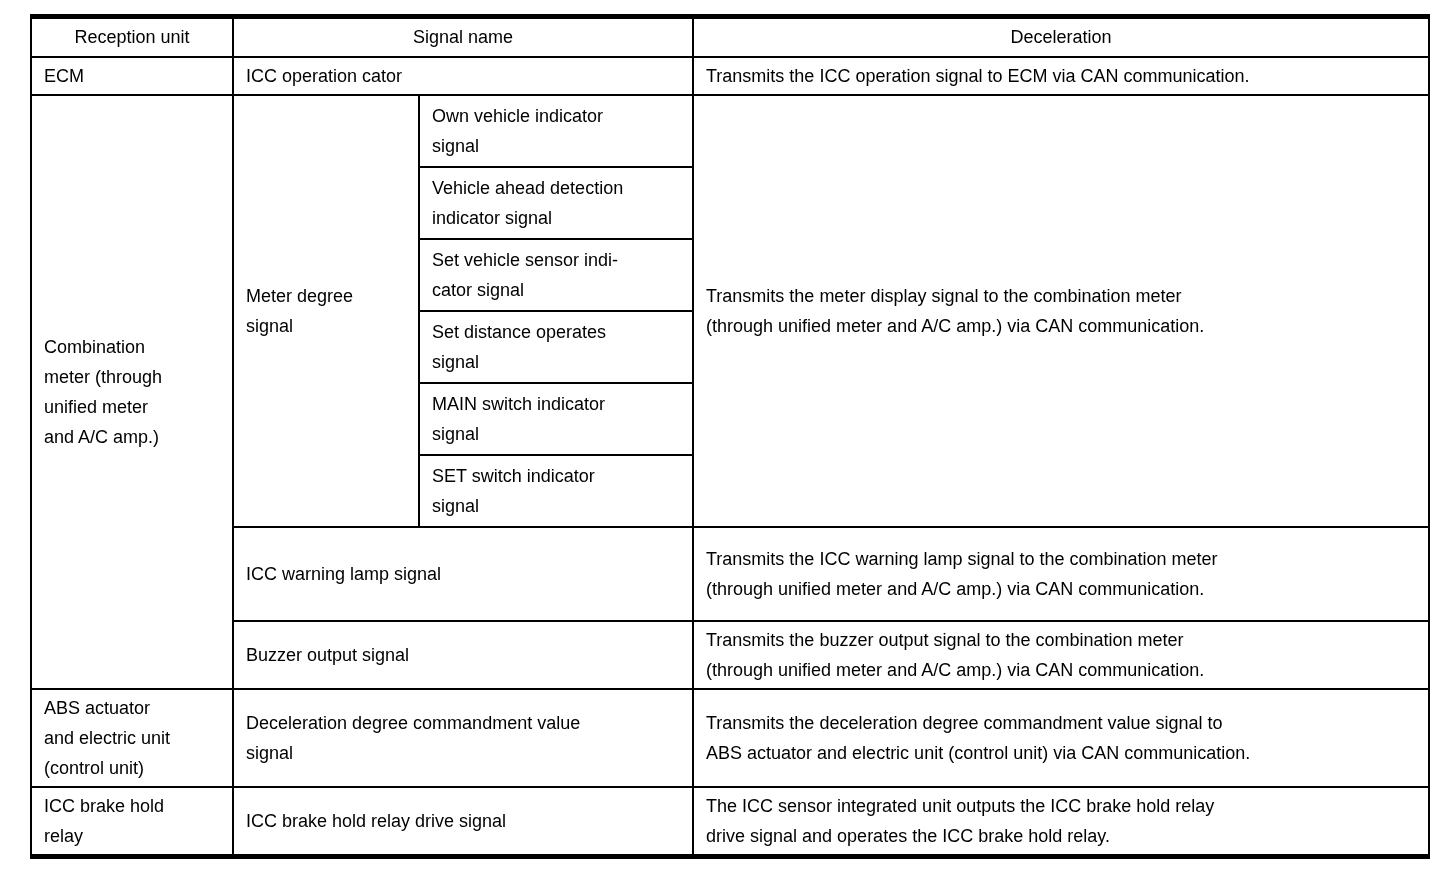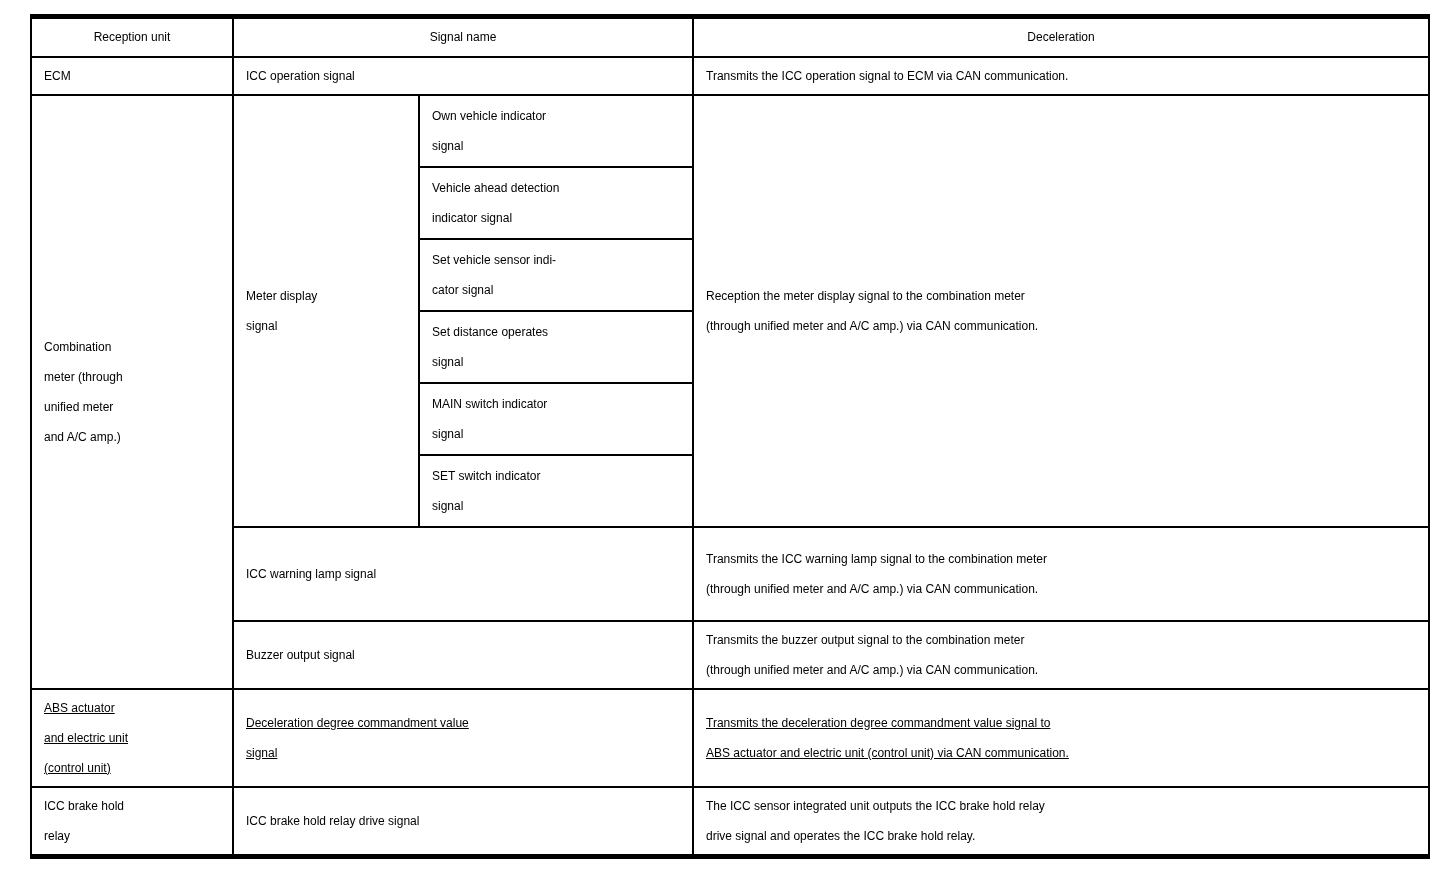--- a/index.html
+++ b/index.html
@@ -18,41 +18,41 @@
   }
   table.doc-table {
     position: absolute;
     left: 30px;
     top: 14px;
     width: 1398px;
     border-collapse: collapse;
     table-layout: fixed;
     border-top: 5px solid #000;
     border-bottom: 5px solid #000;
-    font-size: 12px;
+    font-size: 18px;
     line-height: 30px;
   }
   table.doc-table td {
     border: 2px solid #000;
     padding: 3px 12px;
     vertical-align: middle;
     text-align: left;
     white-space: pre-line;
     overflow: hidden;
   }
   table.doc-table td.hdr {
     text-align: center;
     white-space: nowrap;
   }
   tr.r-header      { height: 40px; }
   tr.r-ecm         { height: 30px; }
   tr.r-sub         { height: 72px; }
   tr.r-warning     { height: 94px; }
   tr.r-buzzer      { height: 52px; }
-  tr.r-abs         { height: 96px; text-decoration: underline; }
+  tr.r-abs         { height: 96px; }
   tr.r-brake       { height: 68px; }
 </style>
 </head>
 <body>
 
 <div class="page">
   <table class="doc-table">
     <colgroup>
       <col style="width:202px">
       <col style="width:186px">
@@ -62,34 +62,34 @@
 
     <tbody>
         <tr class="r-header">
       <td class="hdr">Reception unit</td>
       <td class="hdr" colspan="2">Signal name</td>
       <td class="hdr">Deceleration</td>
     </tr>
 
     <tr class="r-ecm">
       <td>ECM</td>
-      <td colspan="2">ICC operation signal</td>
+      <td colspan="2">ICC operation cator</td>
       <td>Transmits the ICC operation signal to ECM via CAN communication.</td>
     </tr>
 
     <tr class="r-sub">
       <td rowspan="8">Combination
 meter (through
 unified meter
 and A/C amp.)</td>
-      <td rowspan="6">Meter display
+      <td rowspan="6">Meter degree
 signal</td>
       <td>Own vehicle indicator
 signal</td>
-      <td rowspan="6">Reception the meter display signal to the combination meter
+      <td rowspan="6">Transmits the meter display signal to the combination meter
 (through unified meter and A/C amp.) via CAN communication.</td>
     </tr>
     <tr class="r-sub">
       <td>Vehicle ahead detection
 indicator signal</td>
     </tr>
     <tr class="r-sub">
       <td>Set vehicle sensor indi-
 cator signal</td>
     </tr>

